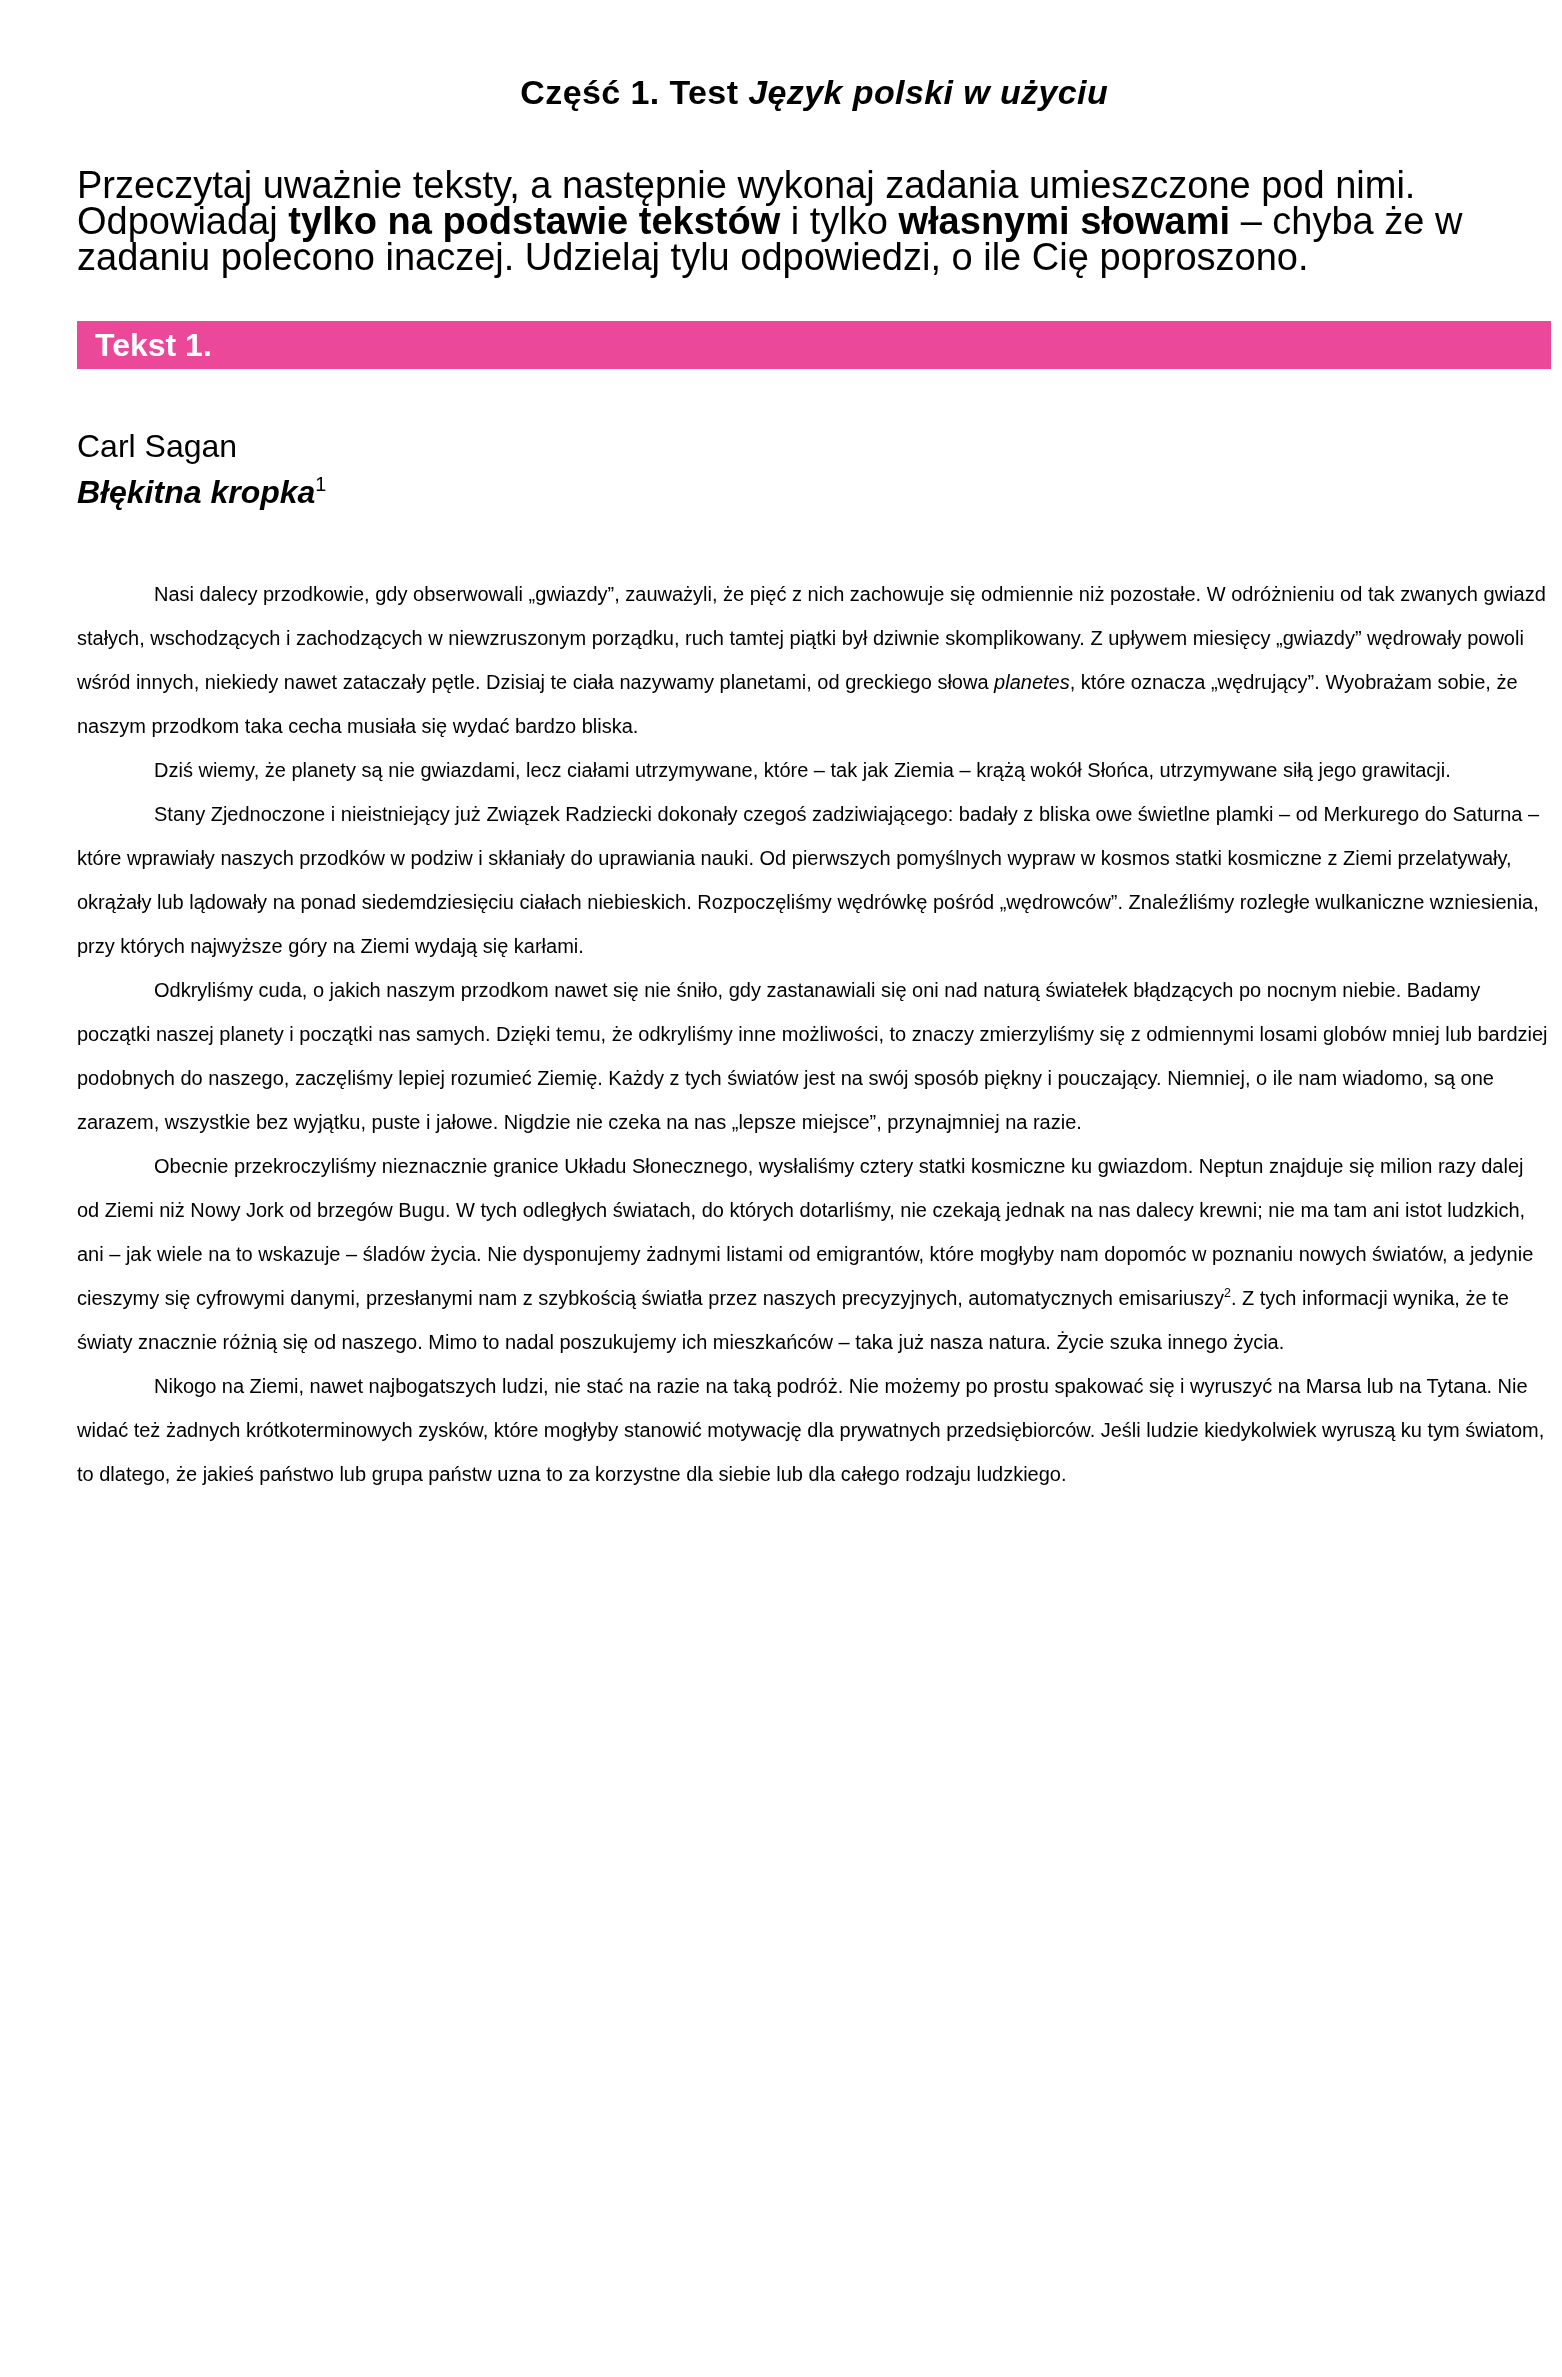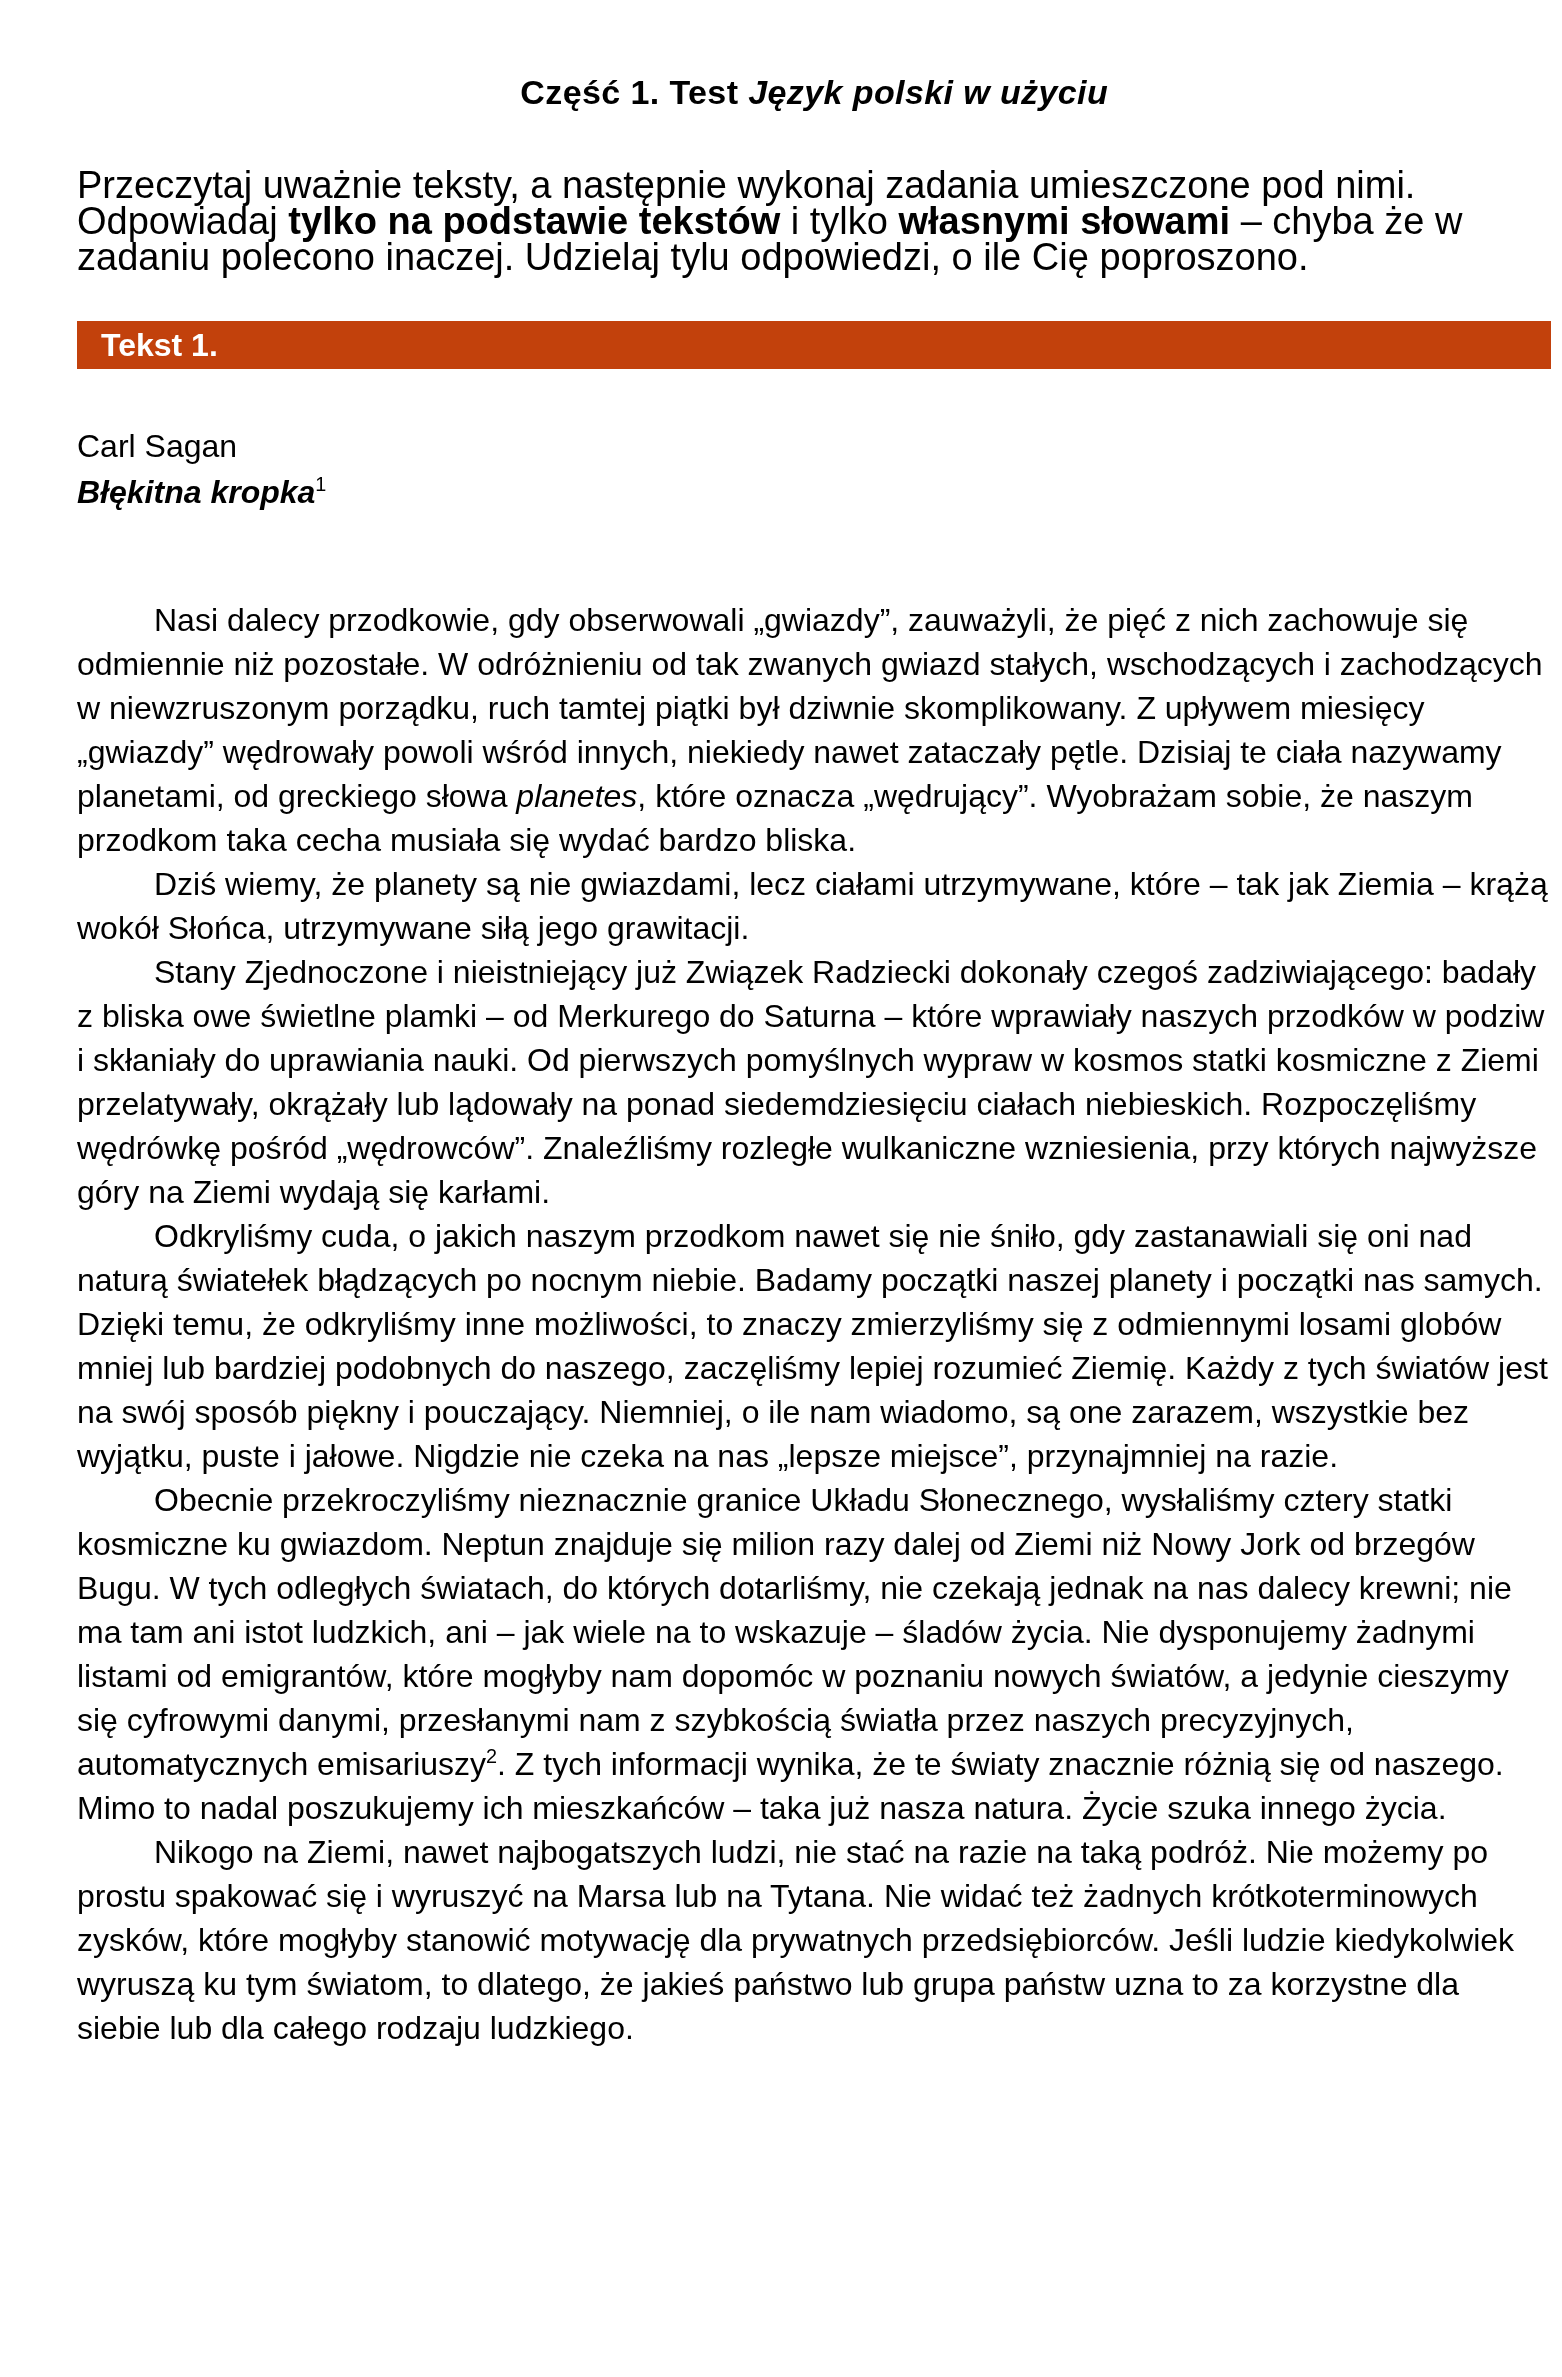--- a/index.html
+++ b/index.html
@@ -33,48 +33,48 @@
     font-style: italic;
   }
   .intro {
     margin-top: 54px;
     font-size: 38px;
     line-height: 36px;
   }
   .intro b { font-weight: bold; }
   .section-banner {
     margin-top: 46px;
-    background: #c2410c;
+    background: #ec4899;
     color: #ffffff;
     height: 48px;
     line-height: 48px;
     font-size: 32px;
     font-weight: bold;
-    padding-left: 24px;
+    padding-left: 18px;
     box-sizing: border-box;
     width: 1474px;
   }
   .author-block {
     margin-top: 54px;
     font-size: 32px;
     line-height: 46px;
   }
   .work-title {
     font-weight: bold;
     font-style: italic;
     margin-top: 25px;
   }
   sup.fnref {
     font-size: 62%;
     line-height: 0;
     vertical-align: super;
   }
   .body-text {
-    margin-top: 83px;
-    font-size: 32px;
+    margin-top: 57px;
+    font-size: 20px;
     line-height: 44px;
     width: 1474px;
   }
   .body-text p {
     margin: 0;
     text-indent: 77px;
   }
   .body-text p .italic-part { font-style: italic; }
 </style>
 </head>

